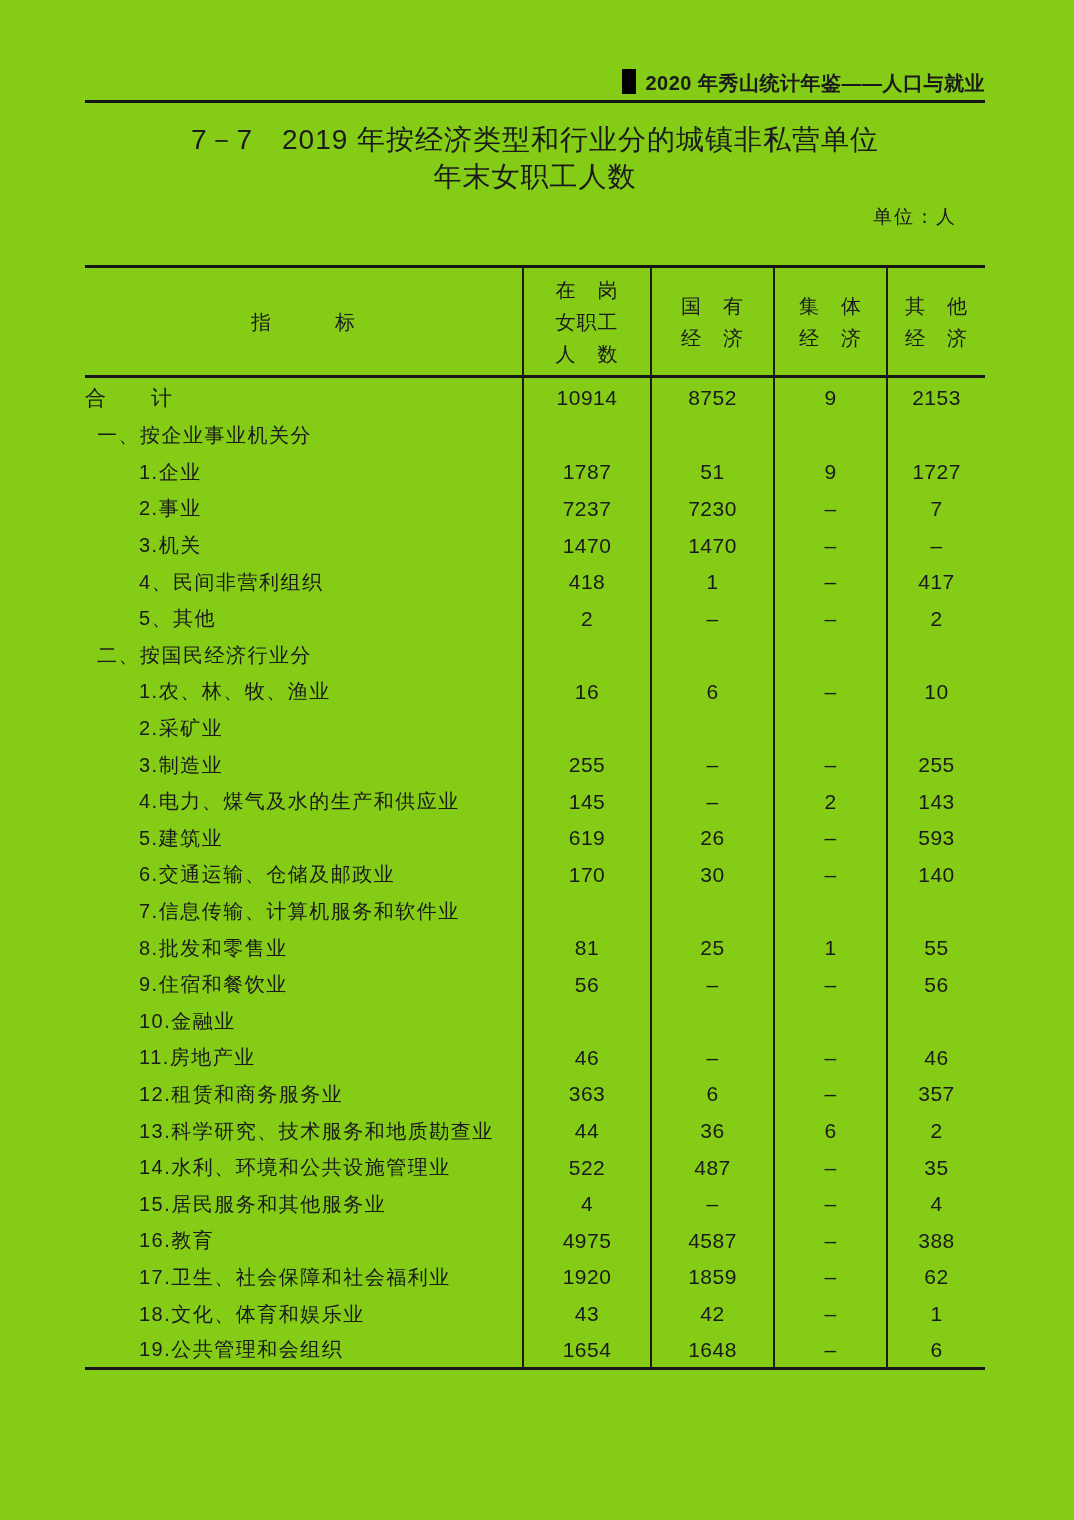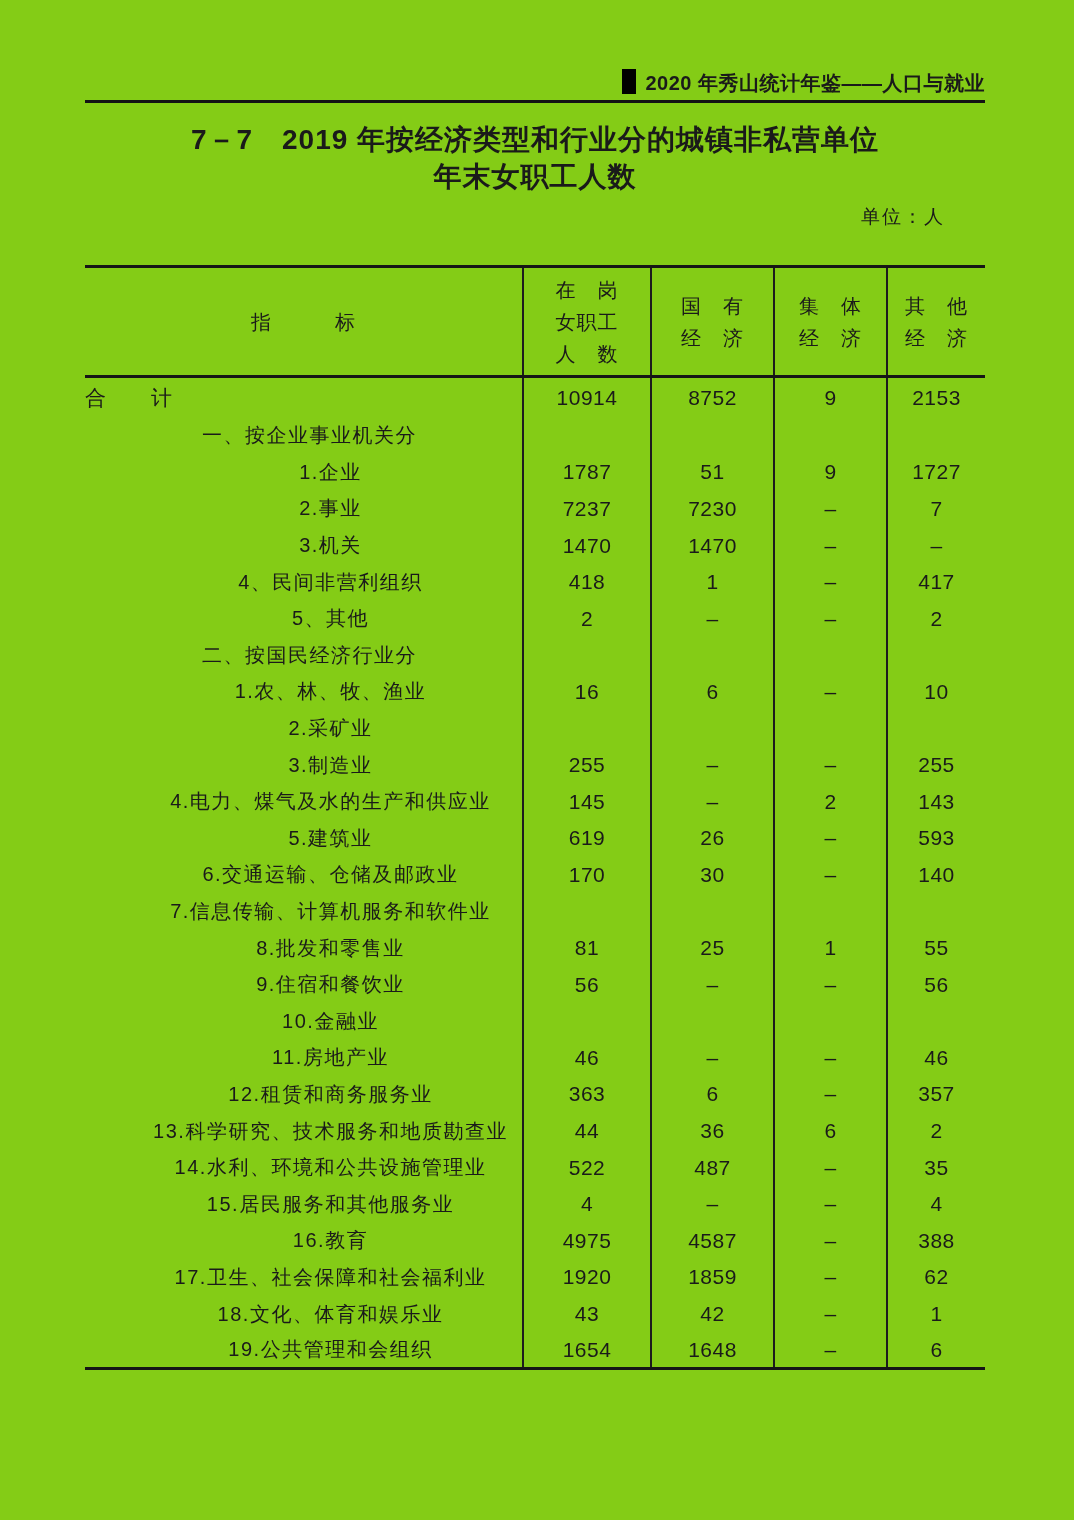--- a/index.html
+++ b/index.html
@@ -35,30 +35,30 @@
     position: absolute;
     top: 100px; left: 85px; width: 900px; height: 3px;
     background: #141414;
   }
 
   
   .doc-title {
     position: absolute;
     top: 121px; left: 85px; width: 900px;
     text-align: center;
-    font-weight: bold;
+    font-weight: normal;
     font-size: 28px;
     line-height: 37px;
     letter-spacing: 1px;
   }
 
   
   .unit-note {
     position: absolute;
-    top: 204px; left: 69px; width: 876px;
+    top: 204px; left: 81px; width: 876px;
     text-align: right;
     font-size: 19px;
     letter-spacing: 2px;
   }
 
   
   table.stat-table {
     position: absolute;
     top: 265px; left: 85px;
     width: 900px;
@@ -86,21 +86,21 @@
   }
   .c-sep { border-right: 2px solid #1d1d1d; }
 
   tbody tr { height: 36.6px; }
   tbody tr.r-total { height: 41px; }
   tbody td {
     vertical-align: middle;
     font-size: 20px;
     padding: 0;
   }
-  td.label { letter-spacing: 1.5px; white-space: nowrap; overflow: hidden; text-align: center; }
+  td.label { letter-spacing: 1.5px; white-space: nowrap; overflow: hidden; }
   td.label.total { text-align: left; font-size: 21px; letter-spacing: 1px; }
   td.label.section { padding-left: 12px; }
   td.label.item { padding-left: 54px; }
   td.val {
     text-align: center;
     font-size: 21px;
     letter-spacing: 0.5px;
   }
 
   

